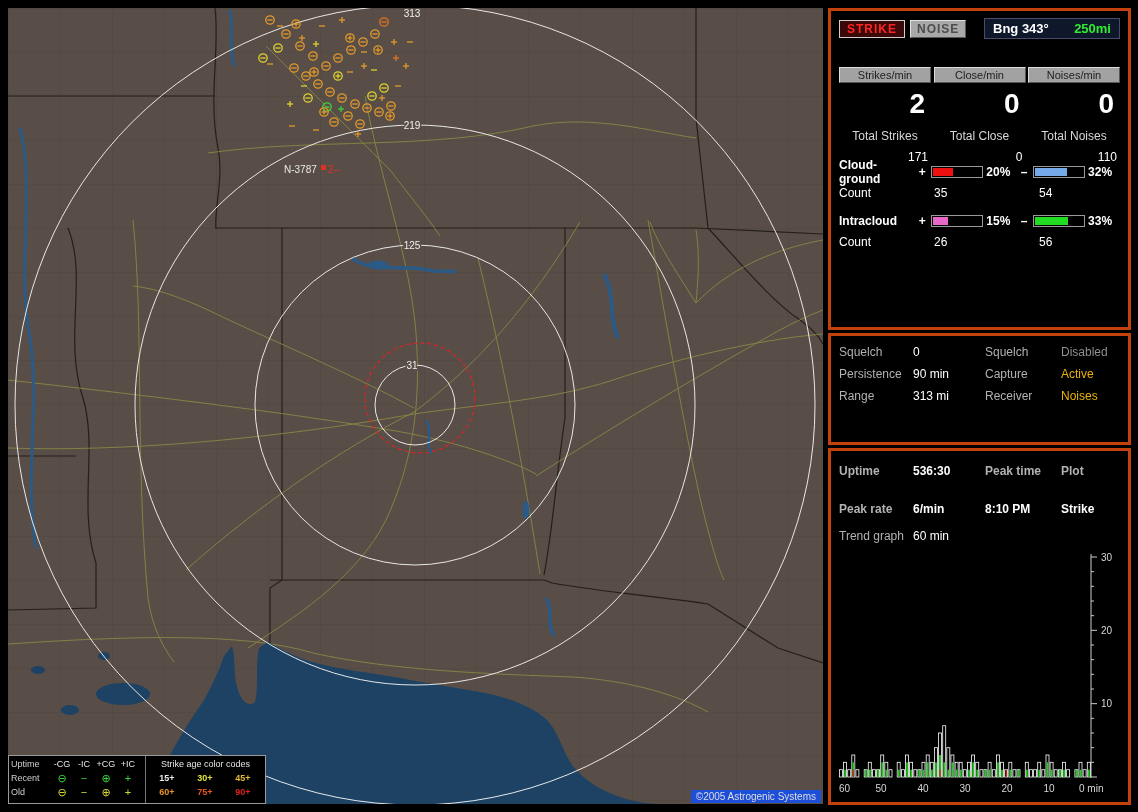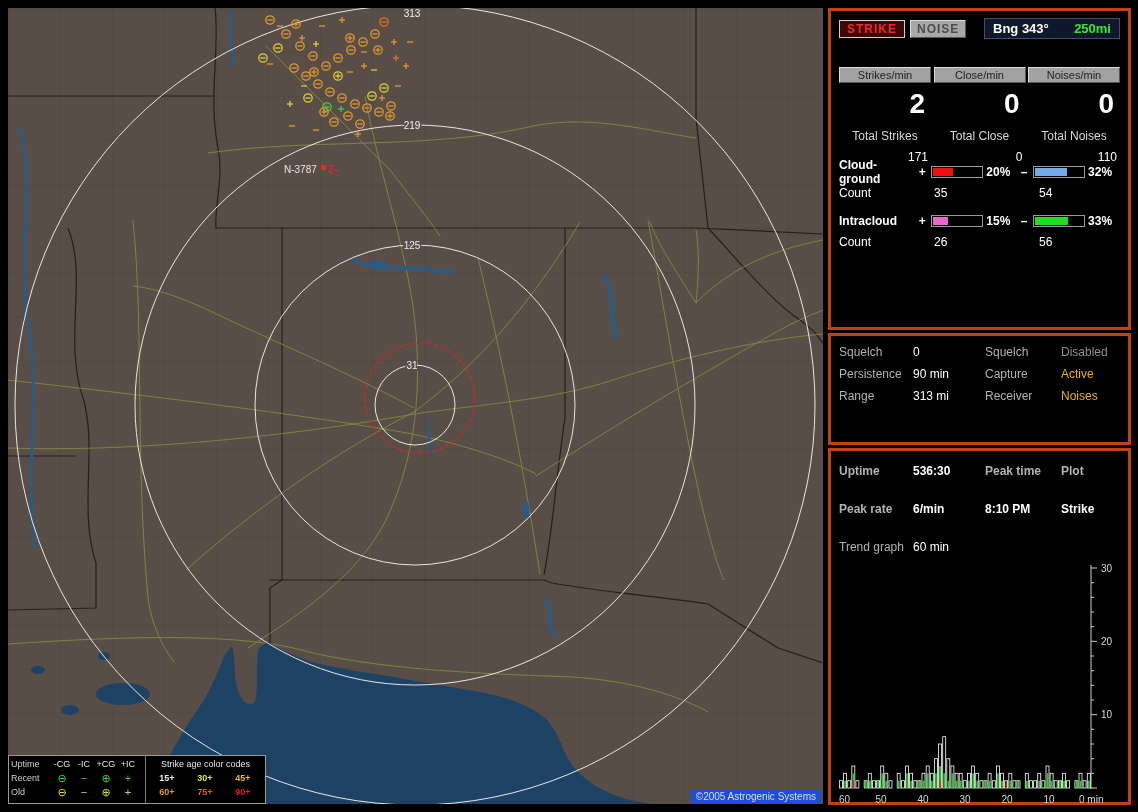--- a/index.html
+++ b/index.html
@@ -46,21 +46,21 @@
   .bar-fill{position:absolute;left:1px;top:1px;bottom:1px;}
   .pct{width:33px;font-weight:bold;}
   .count-row{display:flex;margin-bottom:13px;}
   .count-lbl{width:95px;}
   .count-v1{width:105px;}
   .dt-box{border:1px solid #7a7a7a;padding:3px 6px;color:#00e400;font-weight:bold;font-size:15px;
     letter-spacing:.5px;margin:-1px -2px 10px -2px;}
   .kv-grid{display:grid;grid-template-columns:74px 72px 76px 1fr;row-gap:8px;padding:2px 0;}
   .k{color:#b2b2b2;} .v{color:#fff;} .v.green{color:#eab308;} .v.gray{color:#8f8f8f;}
   .stats-grid{display:grid;grid-template-columns:74px 72px 76px 1fr;row-gap:24px;padding:6px 0 0 0;font-weight:bold;}
-  .trend-row{display:grid;grid-template-columns:74px 1fr;margin-top:24px;}
+  .trend-row{display:grid;grid-template-columns:74px 1fr;margin-top:13px;}
   #trend-svg{display:block;margin-top:6px;}
 </style>
 </head>
 <body>
 
 <div class="map-area">
   <svg id="map-svg" viewBox="0 0 815 796">
     <defs>
       <pattern id="county" width="52" height="44" patternUnits="userSpaceOnUse">
         <path d="M52 0H0V44" fill="none" stroke="#48403a" stroke-width="1"></path>

